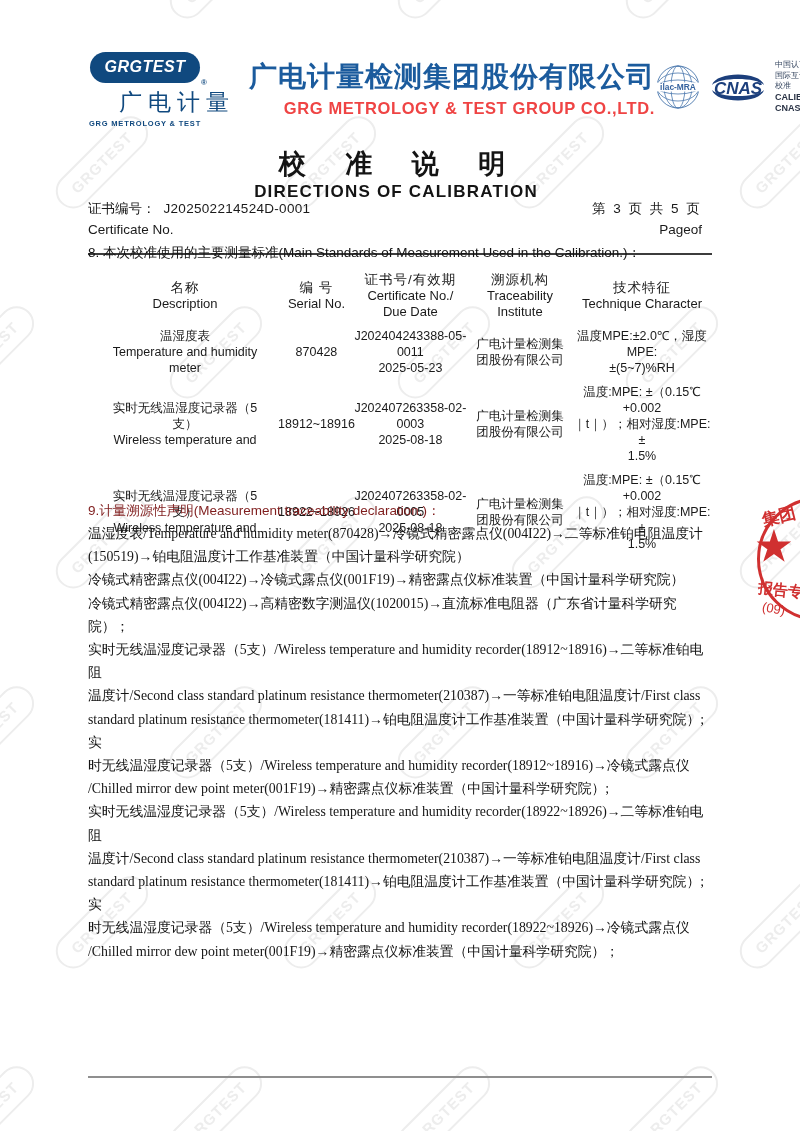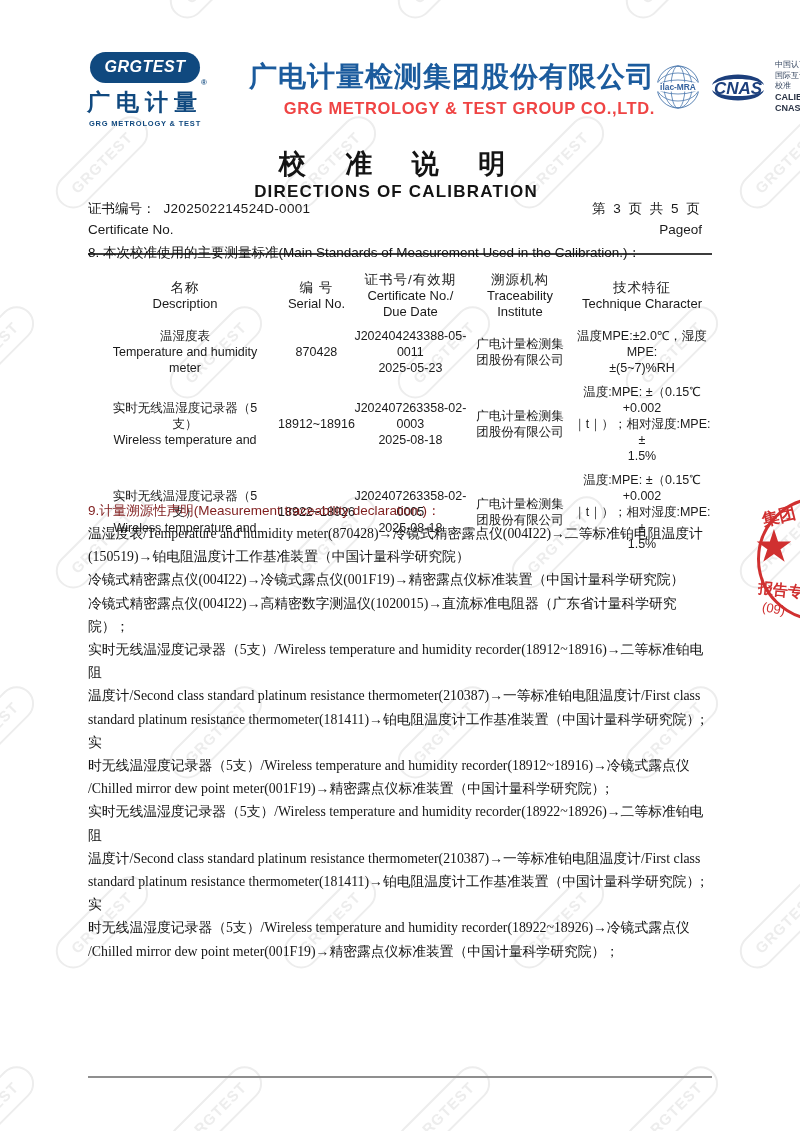--- a/index.html
+++ b/index.html
@@ -20,21 +20,21 @@
   .content { position:absolute; inset:0; z-index:1; }
   
   .header { position:absolute; top:52px; left:55px; right:8px; display:flex; align-items:flex-start; }
   .logo-block { width:180px; flex:0 0 auto; text-align:center; }
   .logo-pill {
     display:inline-block; position:relative; background:#10497f; color:#fff;
     font-weight:bold; font-style:italic; font-size:16px; letter-spacing:0.5px;
     border-radius:17px; padding:6px 15px 7px;
   }
   .logo-reg { position:absolute; right:-7px; bottom:-4px; font-size:8px; color:#10497f; font-style:normal; }
-  .logo-cn { margin-top:4px; font-size:23px; font-weight:bold; color:#10497f; letter-spacing:6px; }
+  .logo-cn { margin-top:4px; font-size:23px; font-weight:normal; color:#10497f; letter-spacing:6px;text-align:right; }
   .logo-sub { margin-top:1px; font-size:7.5px; font-weight:bold; color:#10497f; letter-spacing:0.8px; }
   .company-block { flex:1 1 auto; padding:6px 0 0 14px; }
   .company-cn { font-size:28px; font-weight:bold; color:#1b5b9d; letter-spacing:1px; white-space:nowrap; }
   .company-en { font-size:16.5px; font-weight:bold; color:#ef4444; letter-spacing:0.6px; margin-top:3px; white-space:nowrap;text-align:right; }
   .accred-block { flex:0 0 auto; display:flex; align-items:center; gap:5px; padding-top:8px; }
   .accred-text { font-size:8px; color:#3a4a63; line-height:10.5px; white-space:pre-line; }
   .accred-bold { font-size:9px; font-weight:bold; color:#2b3446; line-height:11px; }
   
   .doc-title { position:absolute; top:146px; left:0; right:0; text-align:center;
     font-size:27px; font-weight:bold; letter-spacing:16px; color:#141414; }

